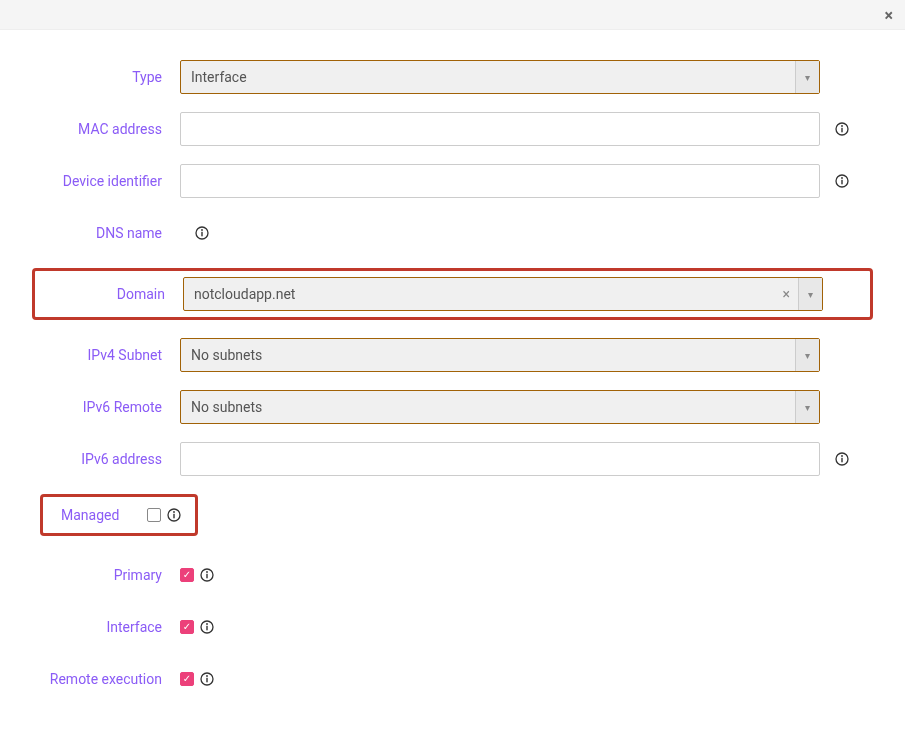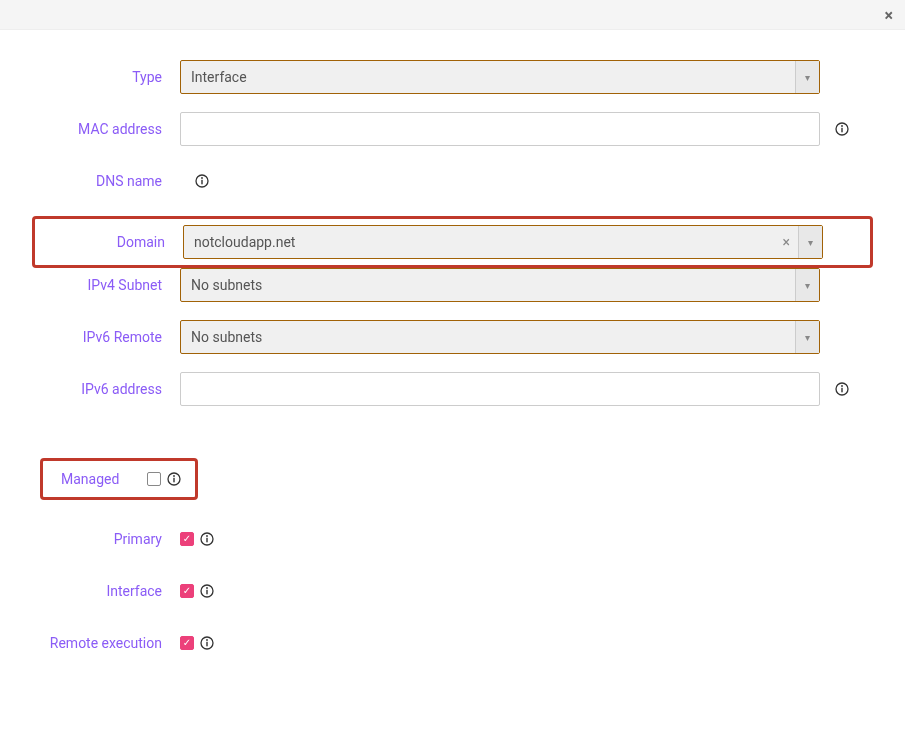--- a/index.html
+++ b/index.html
@@ -131,21 +131,20 @@
       display: flex;
       align-items: center;
       min-height: 34px;
     }
     .highlight-managed {
       display: inline-flex;
       align-items: center;
       border: 3px solid #c0392b;
       border-radius: 4px;
       padding: 10px 14px 10px 8px;
-      margin-top: 34px;
     }
     .checkbox-row .form-control-wrap {
       align-items: center;
     }
     .inline-info {
       margin-left: 6px;
       display: inline-flex;
       align-items: center;
     }
   </style>
@@ -175,33 +174,46 @@
     </div>
     <span class="info-icon">
       <svg width="14" height="14" viewBox="0 0 14 14">
           <circle cx="7" cy="7" r="6" fill="none" stroke="#333" stroke-width="1.3"></circle>
           <circle cx="7" cy="4" r="0.9" fill="#333"></circle>
           <rect x="6.3" y="5.8" width="1.4" height="4.5" fill="#333"></rect>
         </svg>
     </span>
   </div>
 
+  <div class="form-row">
+    <div class="form-label">Device identifier</div>
+    <div class="form-control-wrap">
+      <input class="text-input" value="" style="">
+    </div>
+    <span class="info-icon">
+      <svg width="14" height="14" viewBox="0 0 14 14">
+          <circle cx="7" cy="7" r="6" fill="none" stroke="#333" stroke-width="1.3"></circle>
+          <circle cx="7" cy="4" r="0.9" fill="#333"></circle>
+          <rect x="6.3" y="5.8" width="1.4" height="4.5" fill="#333"></rect>
+        </svg>
+    </span>
+  </div>
 
   <div class="form-row">
     <div class="form-label">DNS name</div>
     <span class="info-icon">
       <svg width="14" height="14" viewBox="0 0 14 14">
           <circle cx="7" cy="7" r="6" fill="none" stroke="#333" stroke-width="1.3"></circle>
           <circle cx="7" cy="4" r="0.9" fill="#333"></circle>
           <rect x="6.3" y="5.8" width="1.4" height="4.5" fill="#333"></rect>
         </svg>
     </span>
   </div>
 
-  <div style="">
+  <div style="margin-bottom:18px;">
     <div class="highlight-box">
       <div class="highlight-row">
         <div class="form-label">Domain</div>
         <div class="form-control-wrap">
           <div class="select-input">
             <span class="select-text">notcloudapp.net</span>
             <span class="select-clear">×</span>
             <span class="select-caret">▾</span>
           </div>
         </div>

